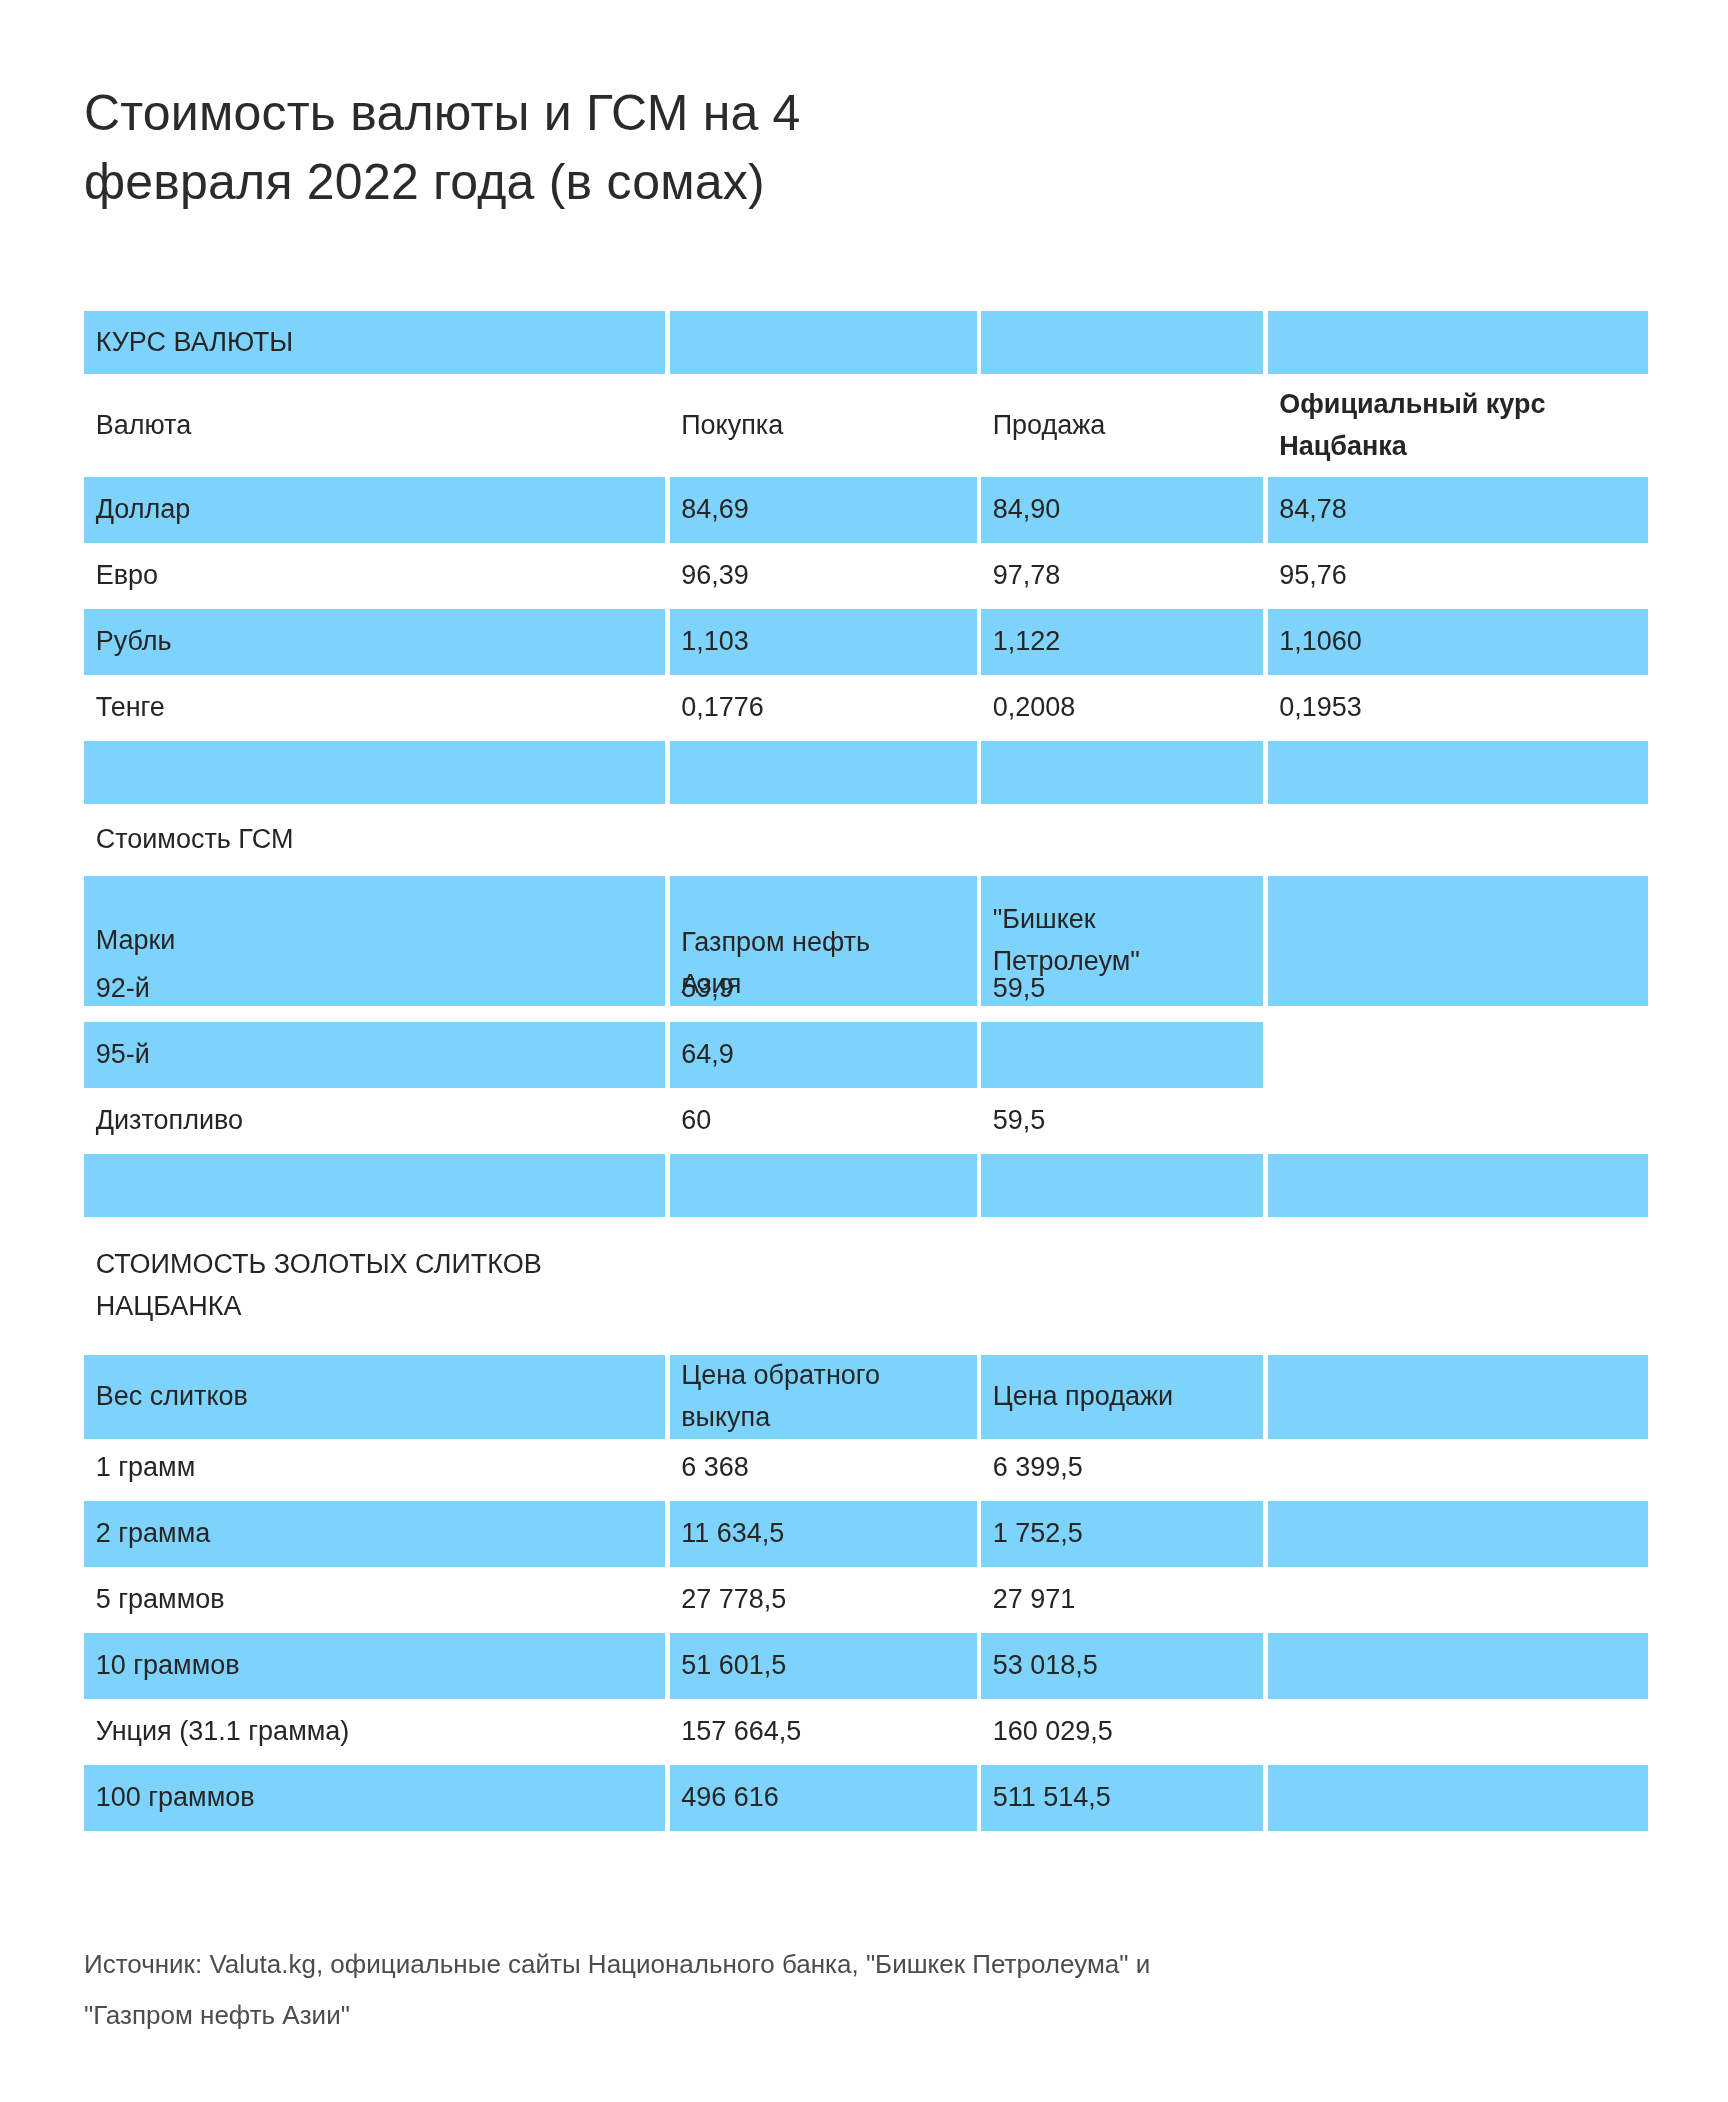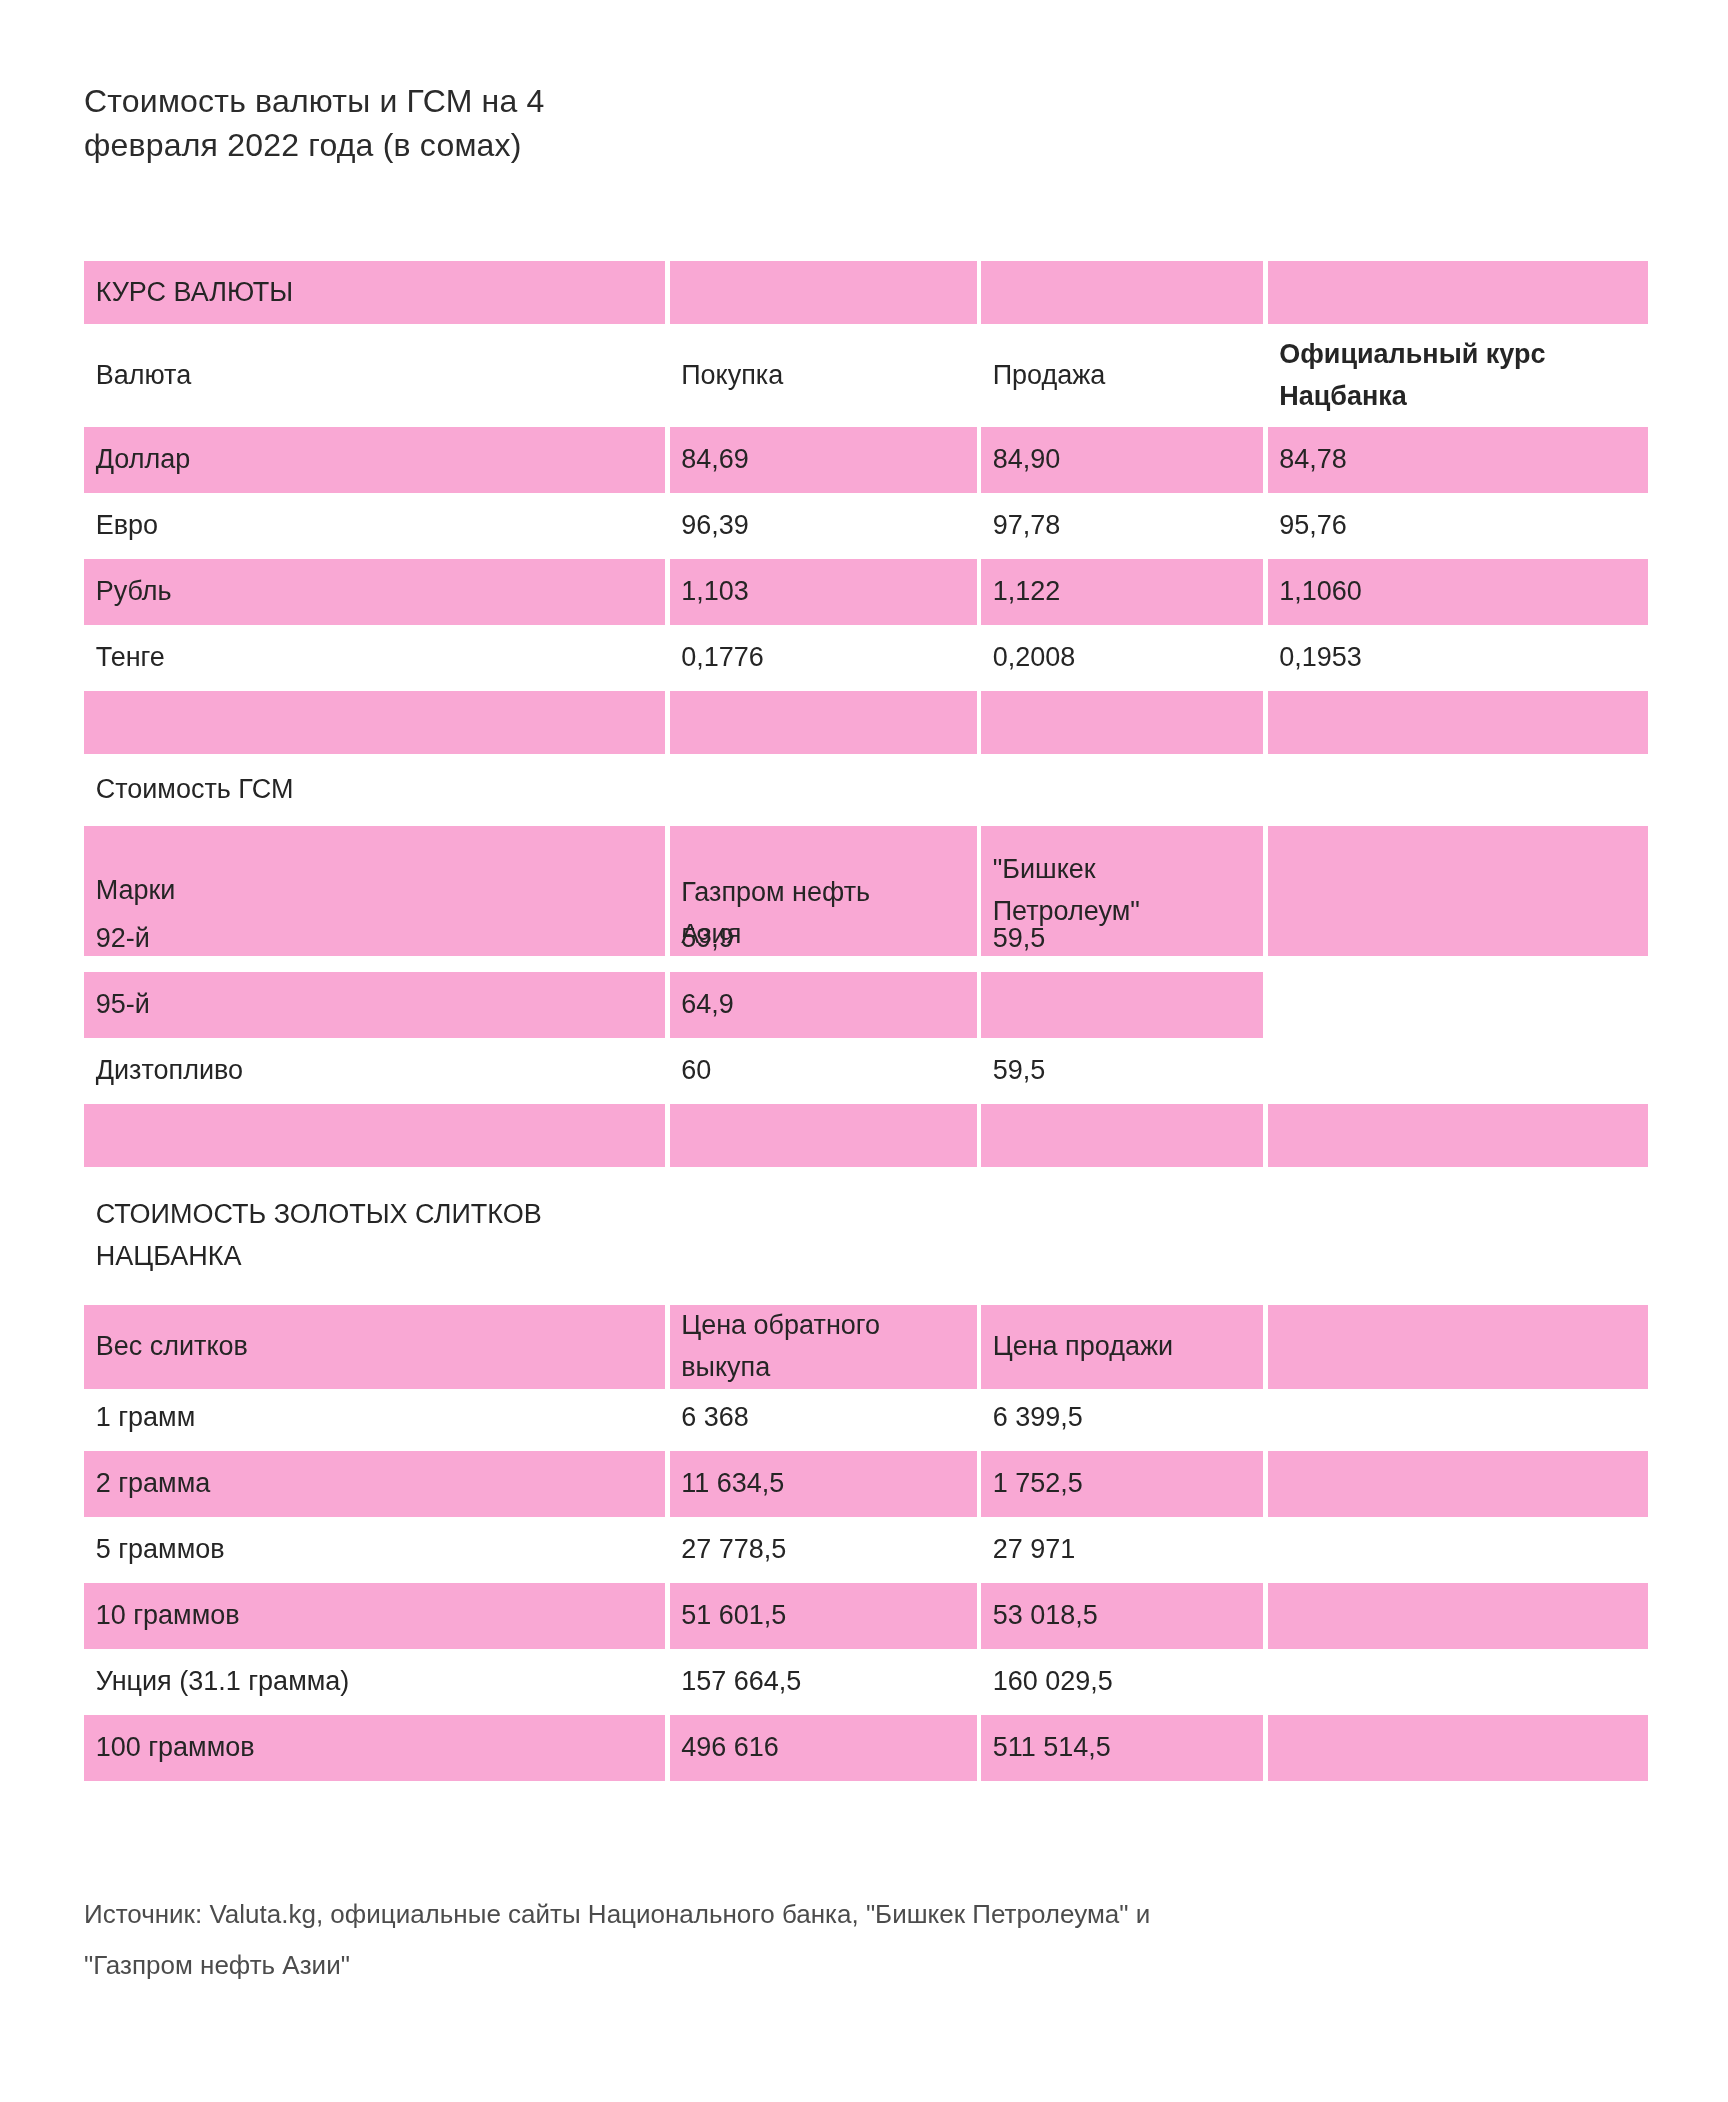--- a/index.html
+++ b/index.html
@@ -3,27 +3,27 @@
 <meta charset="utf-8">
 <style>
   html,body{margin:0;padding:0;}
   body{
     width:1728px;height:2103px;background:#ffffff;
     font-family:"Liberation Sans", sans-serif;color:#252525;
     overflow:hidden;
   }
   .page{padding:79px 81px 0 84px;}
   .title{
-    margin:0;font-size:32px;font-weight:400;color:#2b2b2b;
+    margin:0;font-size:50px;font-weight:400;color:#2b2b2b;
     line-height:1.38;letter-spacing:0.2px;white-space:pre-line;
   }
   .tbl{margin-top:94px;font-size:27px;line-height:1.55;color:#252525;}
   .row{display:grid;grid-template-columns:581px 307px 282px 380px;column-gap:4.5px;}
   .cell{display:flex;align-items:center;padding:0 11.7px;white-space:pre-line;}
-  .g{background:#f9a8d4;}
+  .g{background:#7dd3fc;}
   .span-all{grid-column:1 / -1;}
   .bold{font-weight:700;}
   .upper{text-transform:none;}
   .mw200{max-width:180px;}
   .mw240{max-width:216px;margin-top:46px;}
   .mw260{max-width:234px;}
   .mw330{max-width:297px;}
   .mw620{max-width:558px;}
   .h-band{height:63px;}
   .h-ch1{height:103px;}

